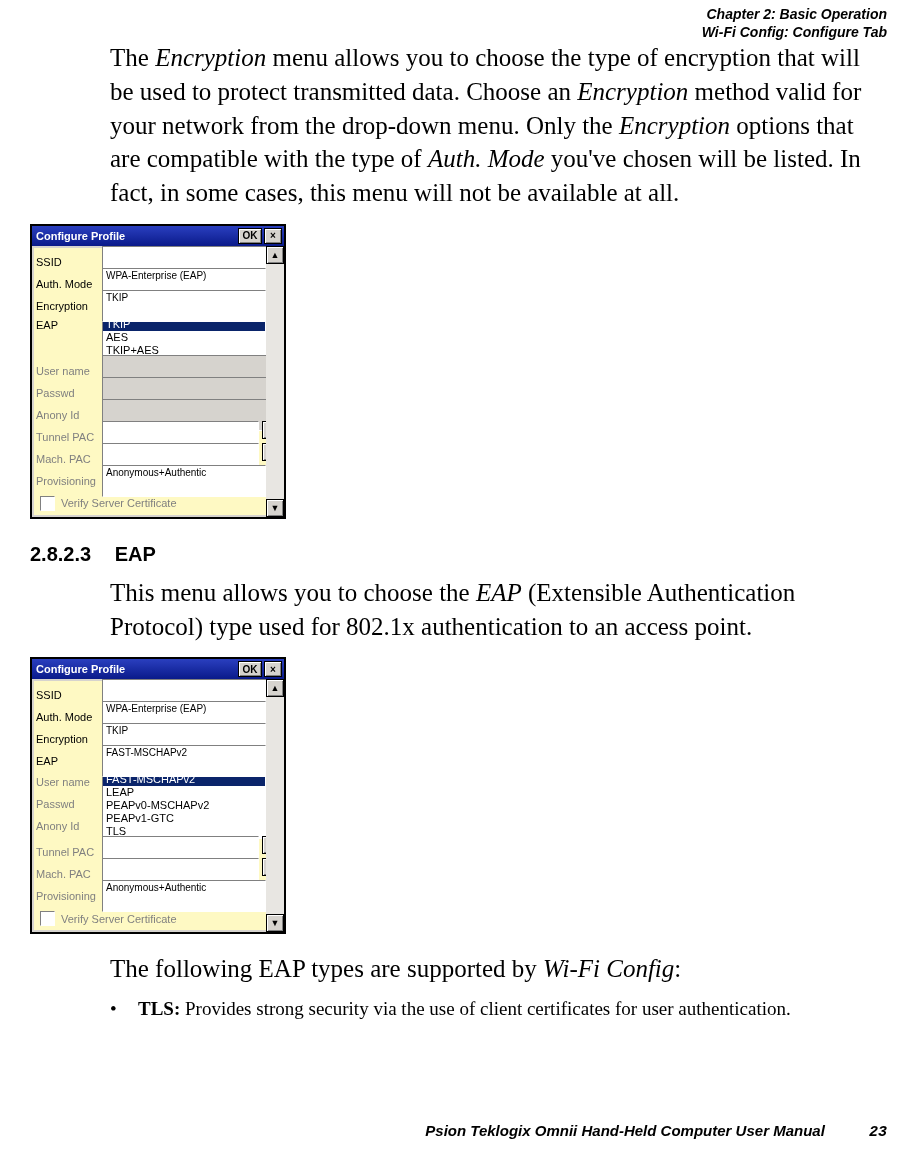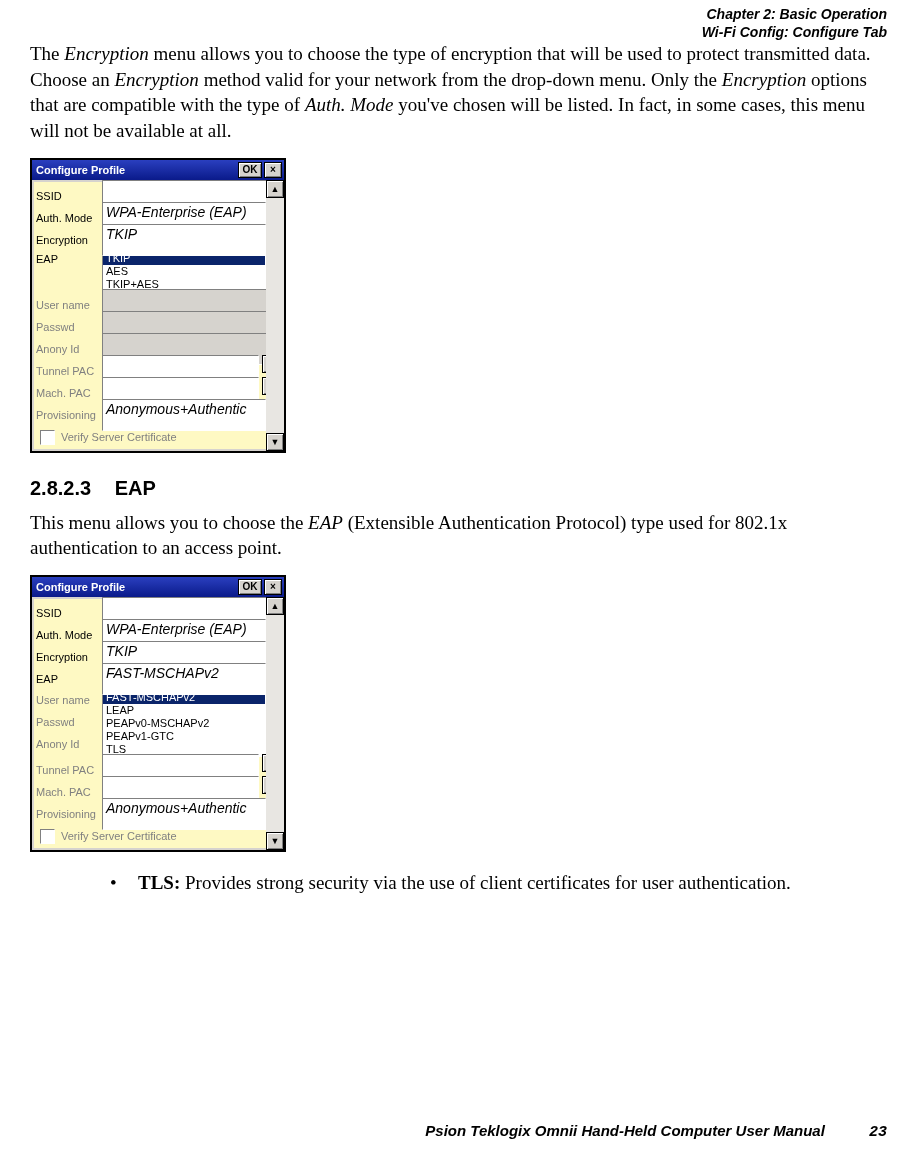--- a/index.html
+++ b/index.html
@@ -28,21 +28,22 @@
   }
   .section-heading {
     font-family: "Trebuchet MS", "Lucida Grande", Arial, sans-serif;
     font-size: 20px;
     font-weight: bold;
     margin-top: 24px;
     margin-bottom: 10px;
   }
   .section-number { display:inline-block; margin-right:18px; }
   .body-text {
-    font-size: 19px;
+    margin-left: 80px;
+    font-size: 25px;
     line-height: 1.35;
   }
   .body-text p { margin: 0 0 10px 0; }
   .italic { font-style: italic; }
   .bullet-row {
     display:flex;
     margin-left: 80px;
     font-size:19px;
     line-height:1.35;
     gap:18px;
@@ -119,26 +120,25 @@
     align-items:stretch;
   }
   .txt {
     flex:1;
     height:32px;
     background:#fff;
     border-top:1px solid #808080;
     border-left:1px solid #808080;
     border-right:1px solid #fff;
     border-bottom:1px solid #fff;
-    font-size:14px;
+    font-size:10px;
     padding:1px 3px;
     box-sizing:border-box;
     overflow:hidden;
     white-space:nowrap;
-    font-style:italic;
   }
   .txt.dis { background:#d6d3ce; color:#808080; }
   .dd-btn {
     width:16px; height:18px;
     background:#d6d3ce;
     border:1px solid #000;
     box-shadow: inset 1px 1px 0 #fff, inset -1px -1px 0 #808080;
     display:flex; align-items:center; justify-content:center;
     font-size:9px;
     box-sizing:border-box;
@@ -383,20 +383,23 @@
             </div>
           <div class="check-row">
               <div class="check-box"></div>
               <span>Verify Server Certificate</span>
             </div>
         </div>
       </div>
     </div>
   </div>
 
+  <div class="body-text">
+    <p><span>The following EAP types are supported by </span><span class="italic">Wi-Fi Config</span><span>:</span></p>
+  </div>
   <div class="bullet-row">
     <span class="mark">•</span>
     <div class="bullet-body"><b>TLS:</b><span> Provides strong security via the use of client certificates for user authentication.</span></div>
   </div>
 
   <div class="footer">
     <span>Psion Teklogix Omnii Hand-Held Computer User Manual</span>
     <span class="pagenum">23</span>
   </div>
 </div>

